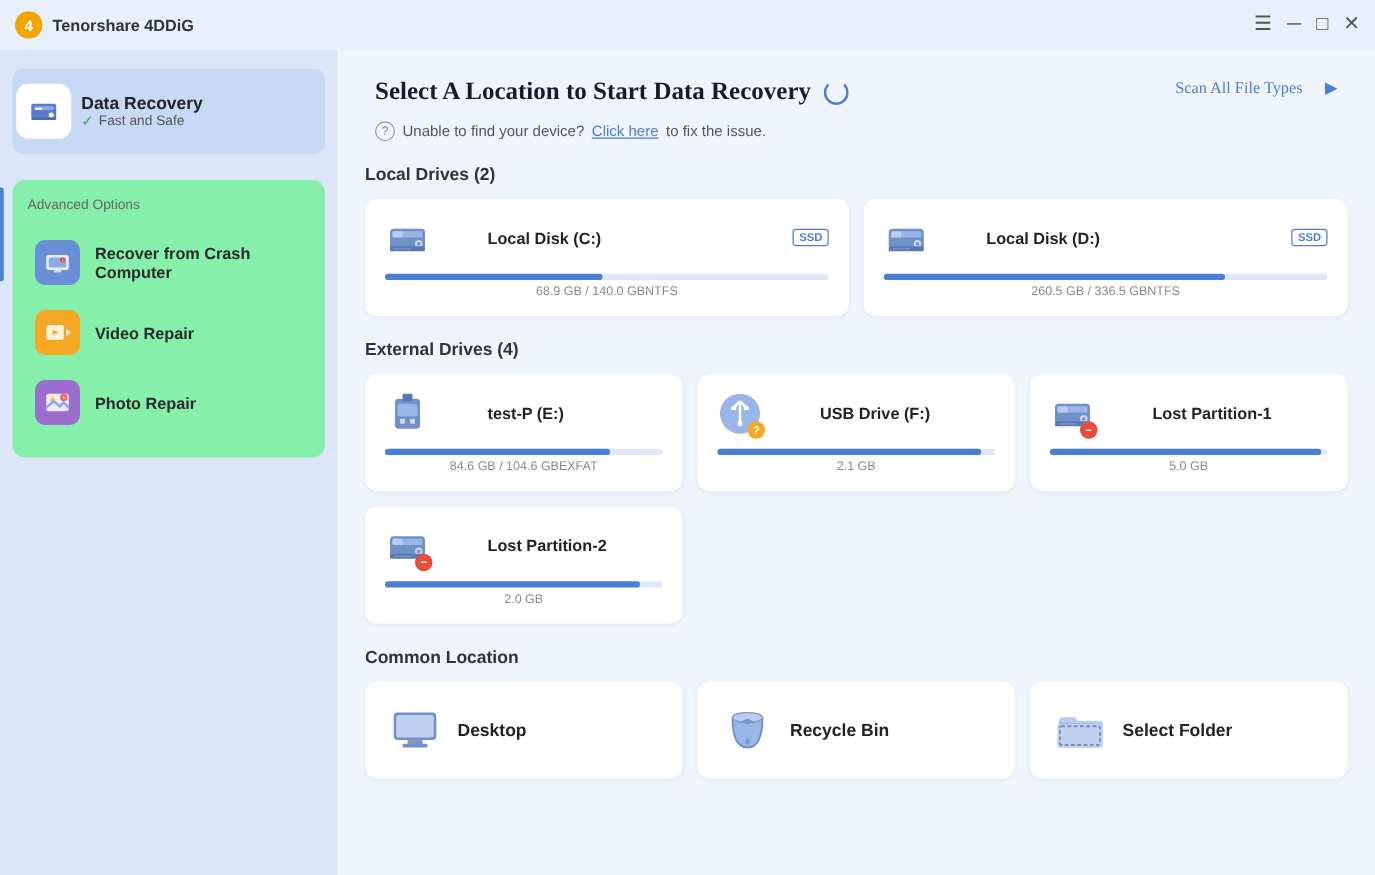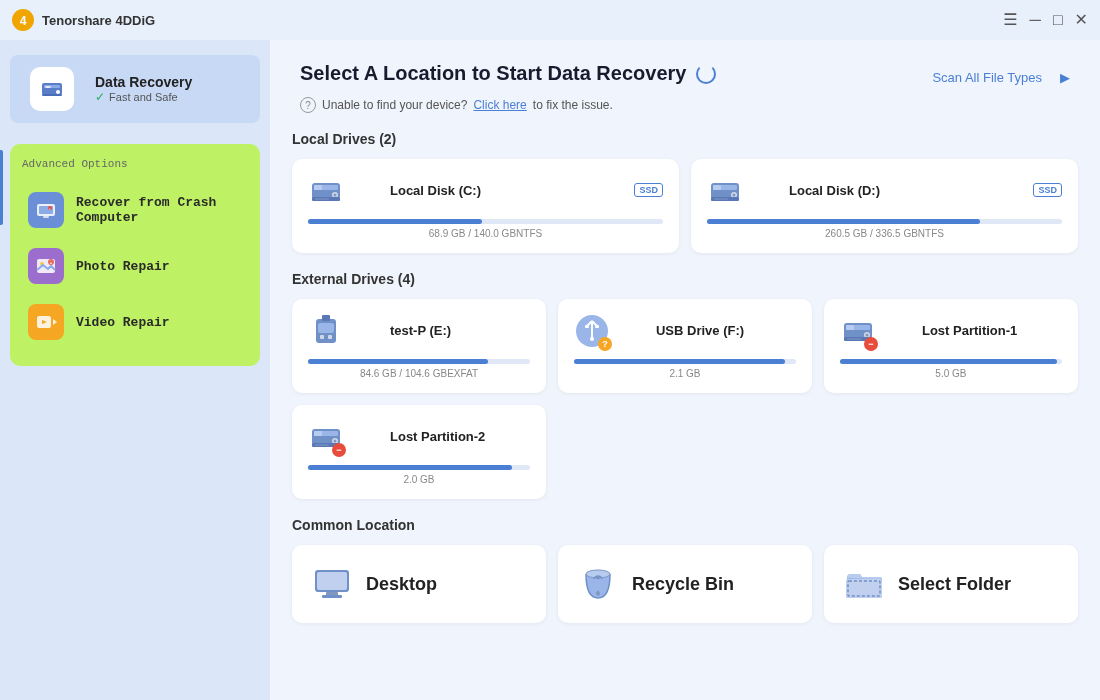--- a/index.html
+++ b/index.html
@@ -72,22 +72,22 @@
       width: 3px;
       height: 75px;
       background: #4a7fd4;
       border-radius: 0 2px 2px 0;
     }
 
     
     .sidebar-main-item {
       display: flex;
       align-items: center;
-      gap: 21px;
-      padding: 12px 20px;
+      gap: 8px;
+      padding: 12px 3px;
       cursor: pointer;
       background: #c8d9f5;
       border-radius: 8px;
       margin: 5px 10px;
     }
     .sidebar-main-icon {
       width: 44px;
       height: 44px;
       background: #fff;
       border-radius: 10px;
@@ -113,24 +113,23 @@
       color: #555;
     }
     .check-icon {
       color: #27ae60;
       font-size: 12px;
     }
 
     
     .advanced-options-box {
       margin: 16px 10px;
-      background: #bef264;
+      background: #86efac;
       border-radius: 10px;
       padding: 14px 12px;
-      font-family: Liberation Mono, monospace;
     }
     .advanced-options-title {
       font-size: 11px;
       color: #666;
       margin-bottom: 14px;
       font-weight: 500;
     }
     .sidebar-option-item {
       display: flex;
       align-items: center;
@@ -165,23 +164,24 @@
       background: #f0f4fc;
       display: flex;
       flex-direction: column;
       overflow: hidden;
     }
 
     
     .content-header {
       padding: 22px 30px 10px 30px;
       display: flex;
-      align-items: flex-end;
+      align-items: flex-start;
       justify-content: space-between;
       flex-shrink: 0;
+      font-family: Liberation Serif, serif;
     }
     .header-title-area {
       display: flex;
       align-items: center;
       gap: 10px;
     }
     .header-title {
       font-size: 20px;
       font-weight: 700;
       color: #1a1a2e;
@@ -348,21 +348,21 @@
       padding: 14px 18px;
       cursor: pointer;
       flex: 1;
       display: flex;
       align-items: center;
       gap: 12px;
       box-shadow: 0 1px 4px rgba(0,0,0,0.06);
       min-height: 78px;
     }
     .common-label {
-      font-size: 18px;
+      font-size: 14px;
       font-weight: 600;
       color: #222;
     }
 
     
     .badge-warn {
       position: absolute;
       bottom: -2px;
       right: -2px;
       width: 14px;
@@ -448,41 +448,41 @@
             <rect x="4" y="7" width="14" height="8" rx="1" fill="#8aaae8"></rect>
             <rect x="8" y="17" width="6" height="2" rx="1" fill="#fff" opacity="0.7"></rect>
             <circle cx="15" cy="9" r="2" fill="#e74c3c"></circle>
             <text x="15" y="10.5" text-anchor="middle" fill="#fff" font-size="3" font-weight="bold">!</text>
           </svg>
         </div>
         <span class="option-label">Recover from Crash Computer</span>
       </div>
 
       <div class="sidebar-option-item">
+        <div class="option-icon orange">
+          <svg width="22" height="22" viewBox="0 0 22 22">
+            <rect x="2" y="5" width="14" height="12" rx="2" fill="#fff" opacity="0.85"></rect>
+            <polygon points="18,8 22,11 18,14" fill="#fff" opacity="0.85"></polygon>
+            <polygon points="7,9 12,11 7,13" fill="#f5a623"></polygon>
+          </svg>
+        </div>
+        <span class="option-label">Video Repair</span>
+      </div>
+
+      <div class="sidebar-option-item">
         <div class="option-icon purple">
           <svg width="22" height="22" viewBox="0 0 22 22">
             <rect x="2" y="4" width="18" height="14" rx="2" fill="#fff" opacity="0.85"></rect>
             <circle cx="7" cy="9" r="2" fill="#f5c842"></circle>
             <polyline points="2,15 8,10 13,14 16,11 20,15" fill="none" stroke="#8aaae8" stroke-width="2"></polyline>
             <circle cx="16" cy="7" r="3" fill="#e74c3c" opacity="0.8"></circle>
             <text x="16" y="8.5" text-anchor="middle" fill="#fff" font-size="4" font-weight="bold">+</text>
           </svg>
         </div>
         <span class="option-label">Photo Repair</span>
-      </div>
-
-      <div class="sidebar-option-item">
-        <div class="option-icon orange">
-          <svg width="22" height="22" viewBox="0 0 22 22">
-            <rect x="2" y="5" width="14" height="12" rx="2" fill="#fff" opacity="0.85"></rect>
-            <polygon points="18,8 22,11 18,14" fill="#fff" opacity="0.85"></polygon>
-            <polygon points="7,9 12,11 7,13" fill="#f5a623"></polygon>
-          </svg>
-        </div>
-        <span class="option-label">Video Repair</span>
       </div>
     </div>
   </div>
 
   <div class="content">
 
     <div class="content-header">
       <div class="header-title-area">
         <span class="header-title">Select A Location to Start Data Recovery</span>
         <div class="refresh-icon"></div>

